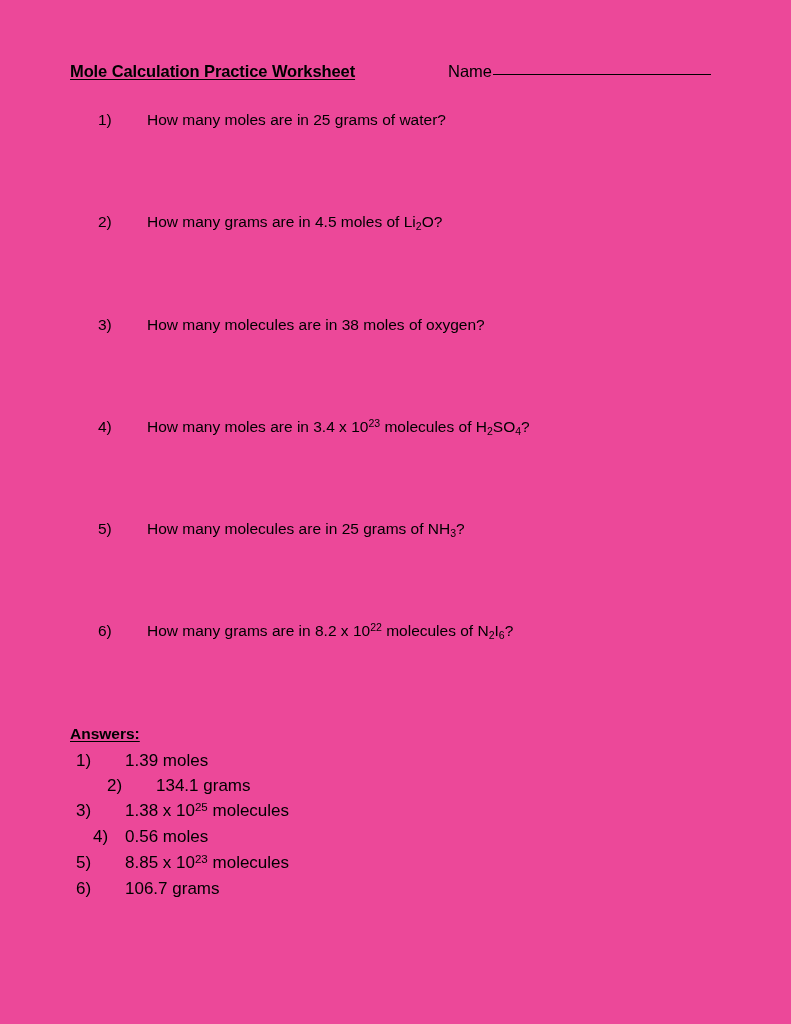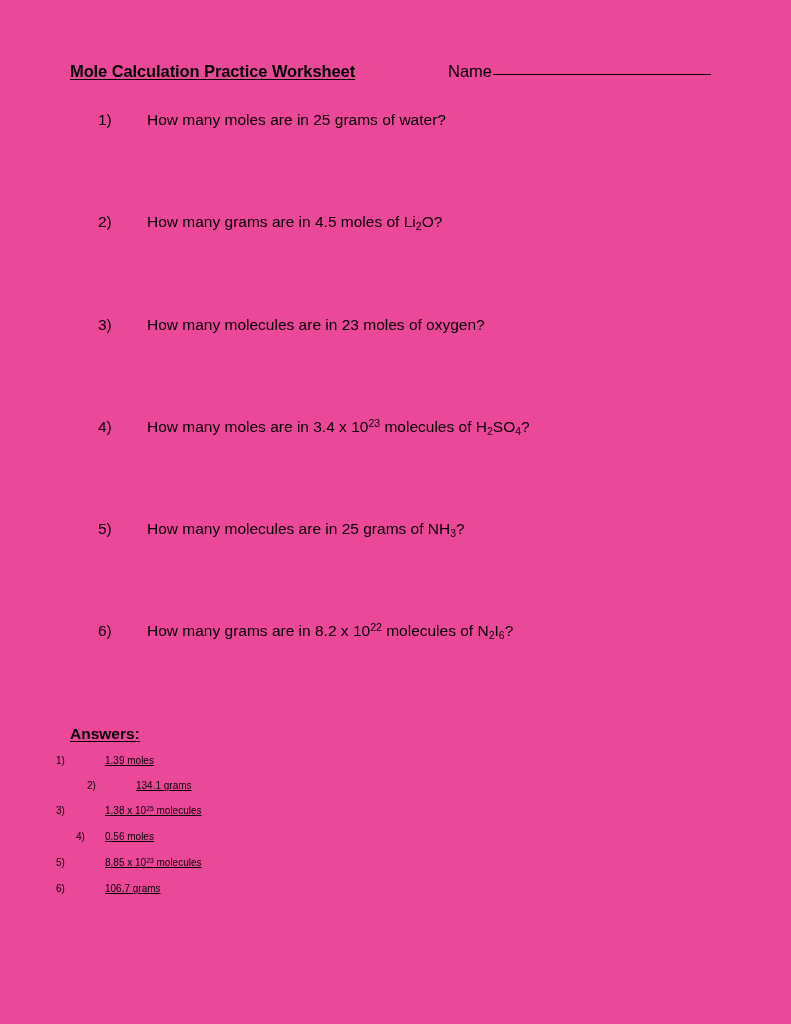--- a/index.html
+++ b/index.html
@@ -87,25 +87,24 @@
     position: absolute;
     left: 70px;
     top: 725px;
     font-size: 15.5px;
     font-weight: bold;
     text-decoration: underline;
     text-underline-offset: 2px;
   }
   .answer {
     position: absolute;
-    left: 56px;
-    font-size: 10px;
+    left: 76px;
+    font-size: 17px;
     line-height: 20px;
     white-space: nowrap;
-    text-decoration: underline;
   }
   .a-num {
     display: inline-block;
     width: 49px;
   }
 
   sub {
     font-size: 0.68em;
     vertical-align: -0.28em;
     line-height: 0;
@@ -125,21 +124,21 @@
     <div class="doc-title">Mole Calculation Practice Worksheet</div>
 
     <div class="name-group">
       <span class="name-label">Name</span><span class="name-rule"></span>
     </div>
   </div>
 
   <div id="questions">
       <div class="question" style="top: 110px;"><span class="q-num">1)</span><span class="q-text">How many moles are in 25 grams of water?</span></div>
       <div class="question" style="top: 212px;"><span class="q-num">2)</span><span class="q-text">How many grams are in 4.5 moles of Li<sub>2</sub>O?</span></div>
-      <div class="question" style="top: 315px;"><span class="q-num">3)</span><span class="q-text">How many molecules are in 23 moles of oxygen?</span></div>
+      <div class="question" style="top: 315px;"><span class="q-num">3)</span><span class="q-text">How many molecules are in 38 moles of oxygen?</span></div>
       <div class="question" style="top: 417px;"><span class="q-num">4)</span><span class="q-text">How many moles are in 3.4 x 10<sup>23</sup> molecules of H<sub>2</sub>SO<sub>4</sub>?</span></div>
       <div class="question" style="top: 519px;"><span class="q-num">5)</span><span class="q-text">How many molecules are in 25 grams of NH<sub>3</sub>?</span></div>
       <div class="question" style="top: 621px;"><span class="q-num">6)</span><span class="q-text">How many grams are in 8.2 x 10<sup>22</sup> molecules of N<sub>2</sub>I<sub>6</sub>?</span></div>
     </div>
 
   <div class="answers-heading">Answers:</div>
 
   <div id="answers">
       <div class="answer" style="top: 751px;"><span class="a-num">1)</span><span class="a-text">1.39 moles</span></div>
       <div class="answer" style="top: 776px; margin-left: 31px;"><span class="a-num">2)</span><span class="a-text">134.1 grams</span></div>

